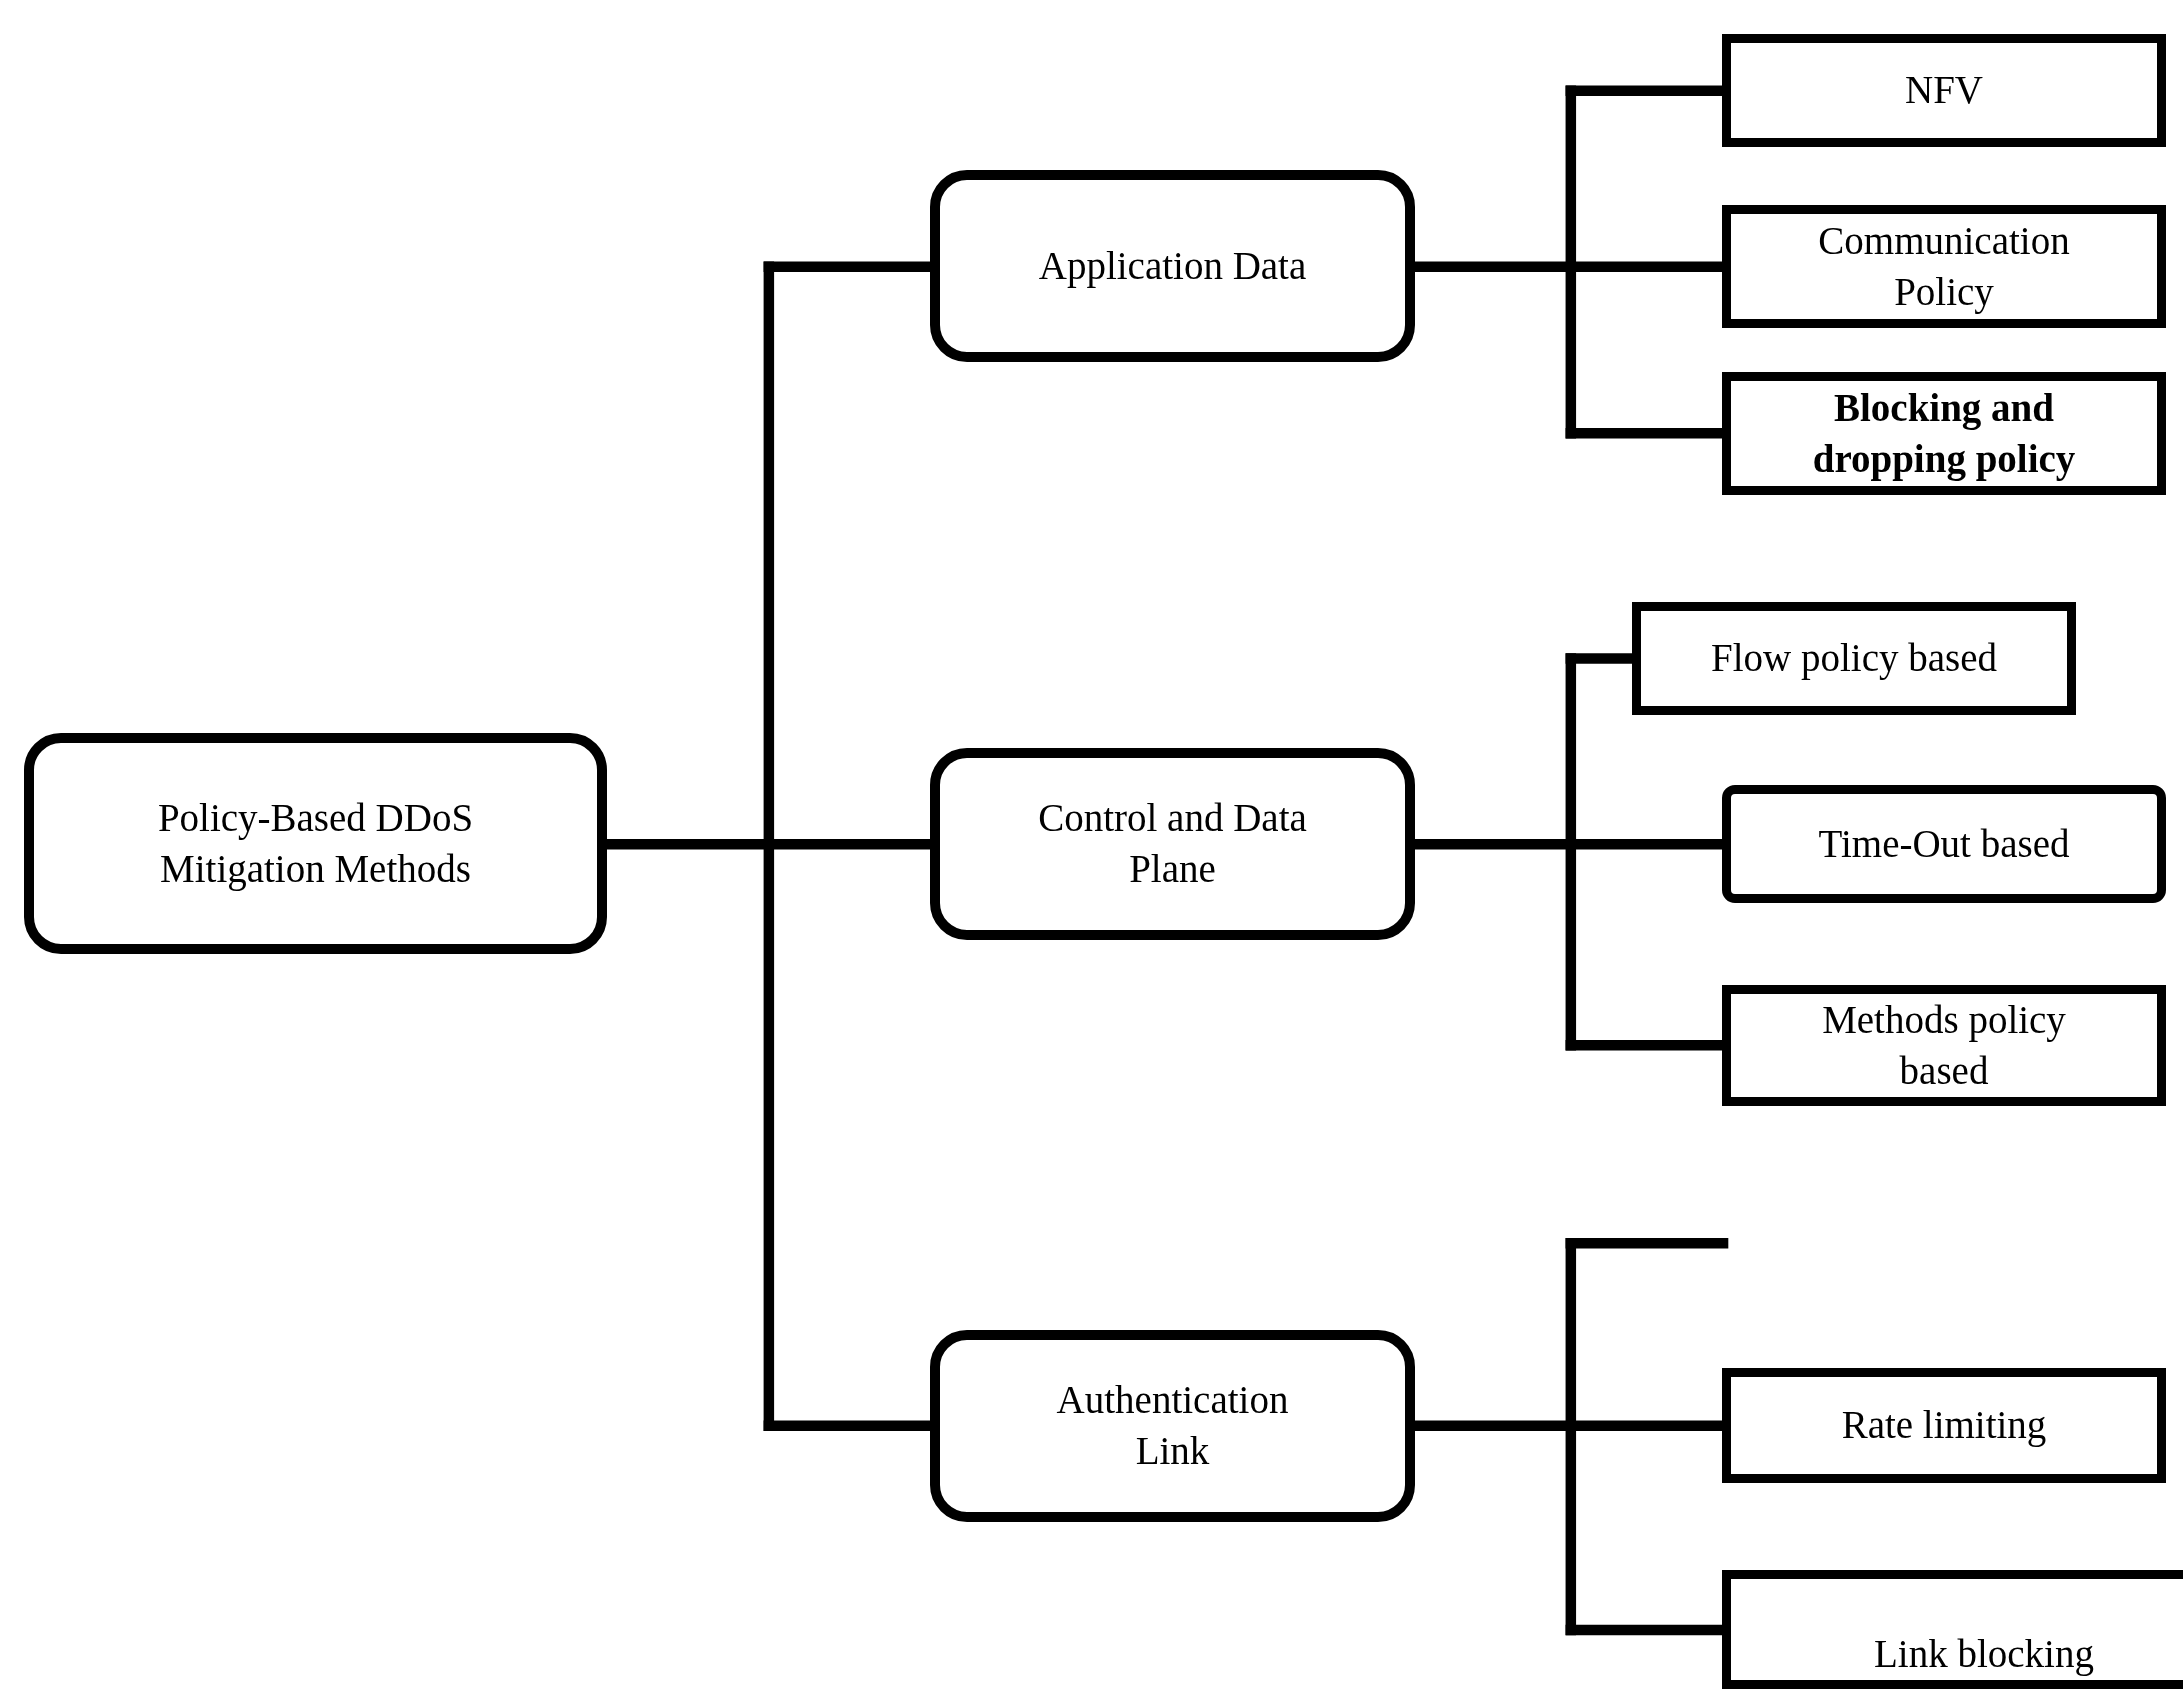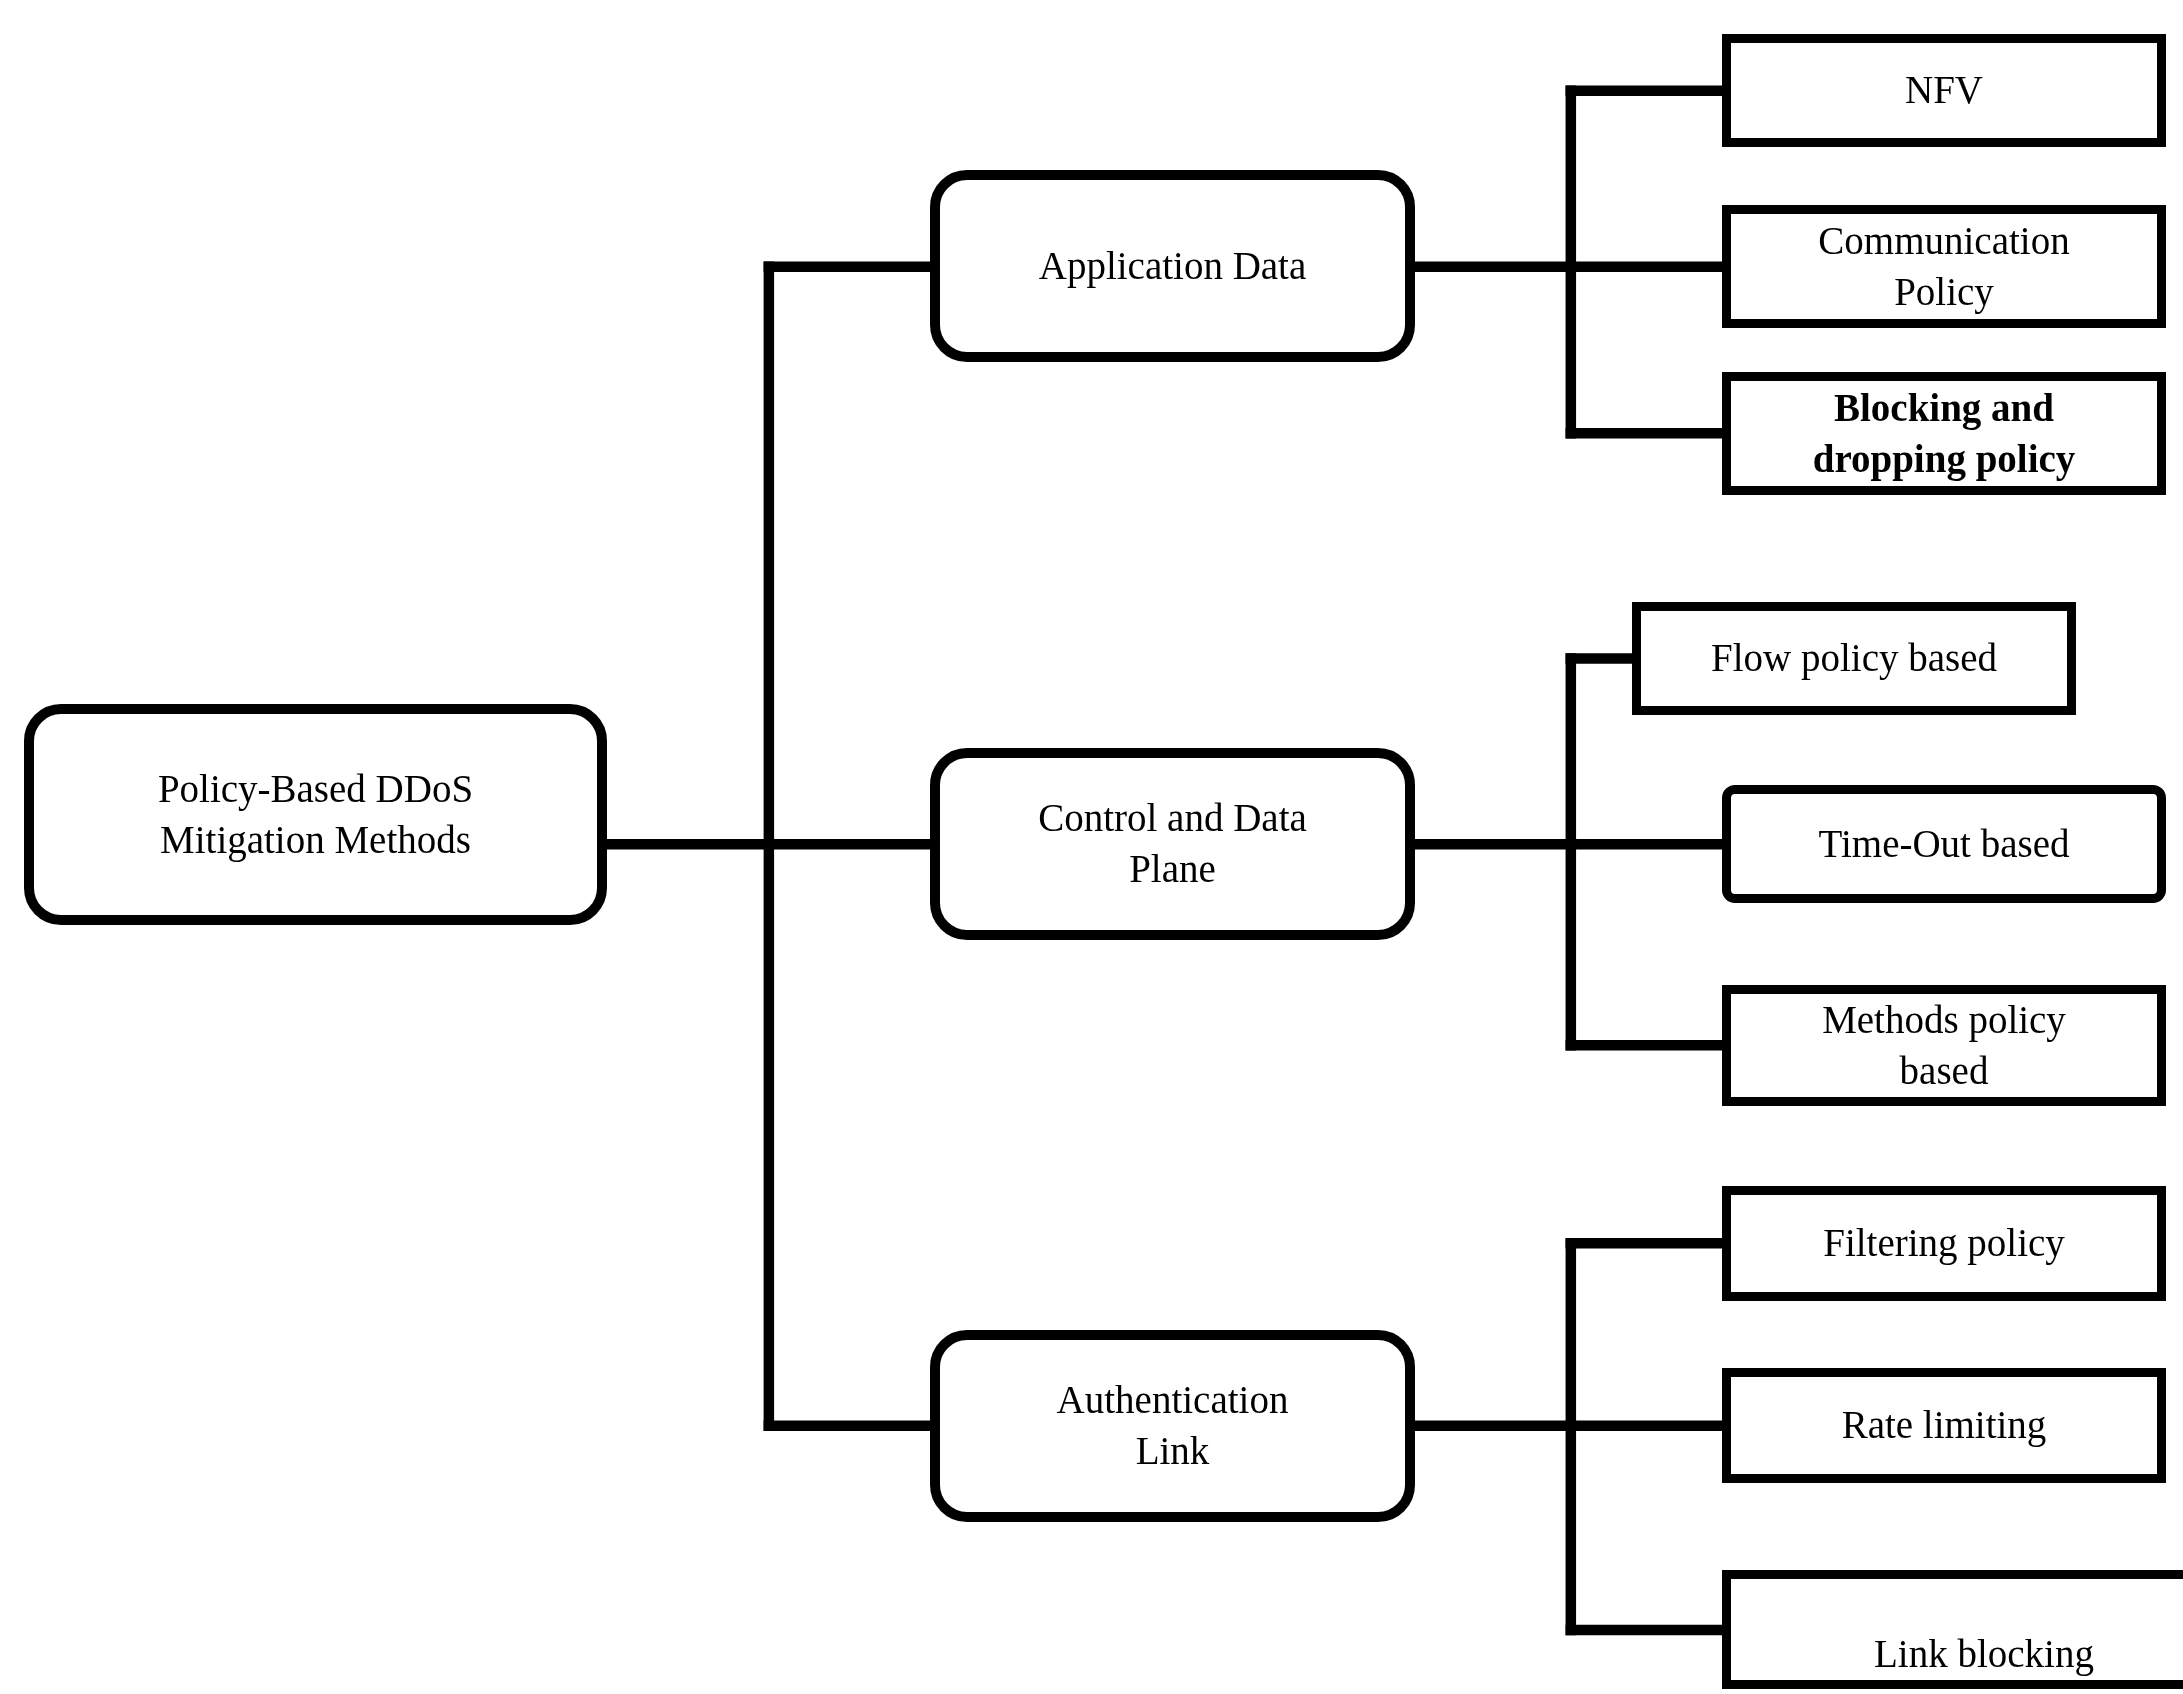--- a/index.html
+++ b/index.html
@@ -81,21 +81,21 @@
     <line x1="1945" y1="808.5" x2="1945" y2="1300.5"></line>
     <line x1="1938.5" y1="815" x2="2140" y2="815"></line>
     <line x1="1938.5" y1="1294" x2="2140" y2="1294"></line>
 
     <line x1="1746" y1="1765" x2="2140" y2="1765"></line>
     <line x1="1945" y1="1532.5" x2="1945" y2="2024.5"></line>
     <line x1="1938.5" y1="1539" x2="2140" y2="1539"></line>
     <line x1="1938.5" y1="2018" x2="2140" y2="2018"></line>
   </svg>
 
-  <div class="node round" style="left:24px; top:704px; width:583px; height:221px;">
+  <div class="node round" style="left:24px; top:733px; width:583px; height:221px;">
     <span class="lbl w520">Policy-Based DDoS Mitigation Methods</span>
   </div>
 
   <div class="node round" style="left:930px; top:170px; width:485px; height:192px;">
     <span class="lbl">Application Data</span>
   </div>
 
   <div class="node round" style="left:930px; top:748px; width:485px; height:192px;">
     <span class="lbl w420">Control and Data Plane</span>
   </div>
@@ -121,23 +121,20 @@
   </div>
 
   <div class="node leaf" style="left:1722px; top:785px; width:444px; height:118px;border-radius:13px;">
     <span class="lbl">Time-Out based</span>
   </div>
 
   <div class="node leaf" style="left:1722px; top:985px; width:444px; height:121px;">
     <span class="lbl w400">Methods policy based</span>
   </div>
 
-  <div class="node leaf" style="left:1722px; top:1186px; width:444px; height:115px;">
-    <span class="lbl">Filtering policy</span>
-  </div>
 
   <div class="node leaf" style="left:1722px; top:1368px; width:444px; height:115px;">
     <span class="lbl">Rate limiting</span>
   </div>
 
   <div class="node leaf" style="left:1722px; top:1570px; width:524px; height:119px;align-items:flex-end;">
     <span class="lbl">Link blocking</span>
   </div>
 
 </div>

